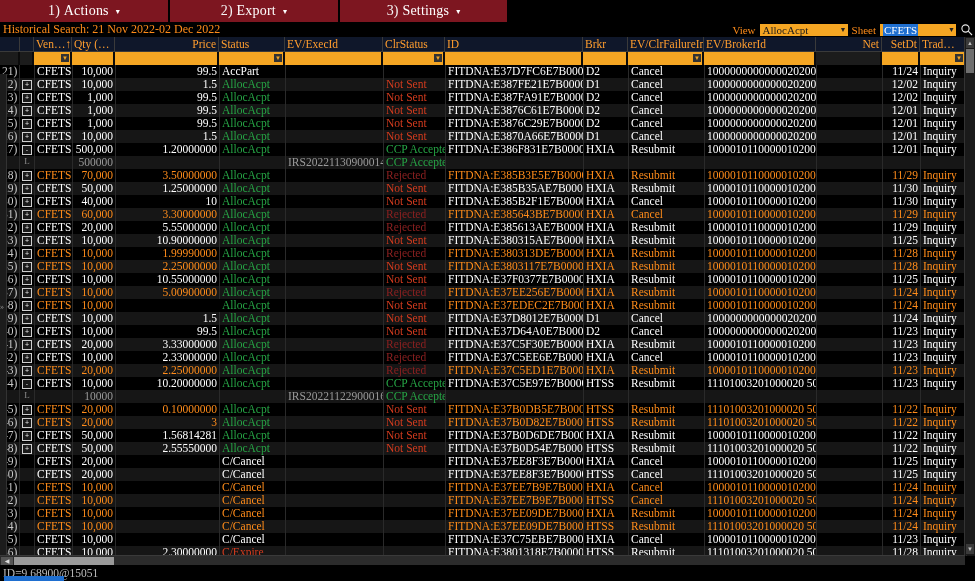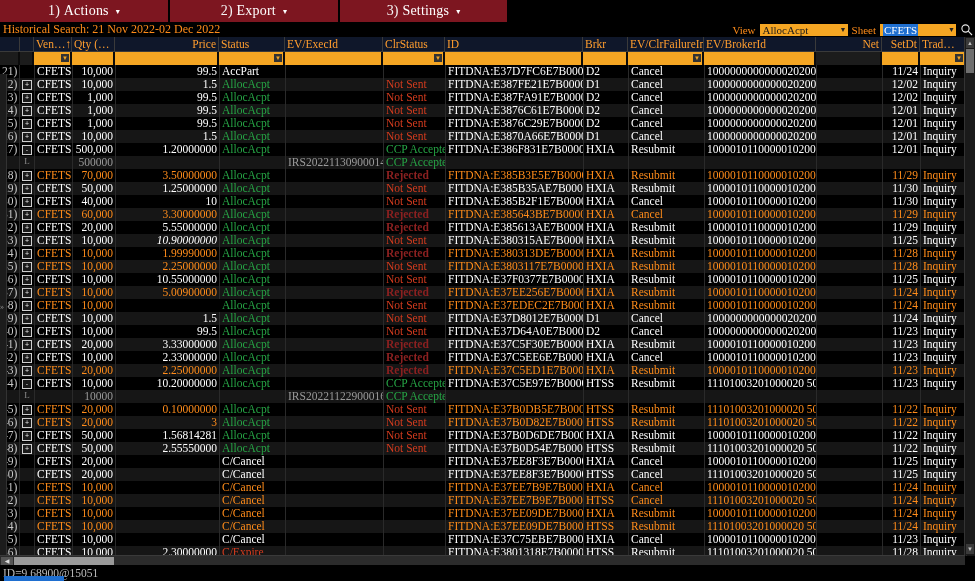--- a/index.html
+++ b/index.html
@@ -56,21 +56,21 @@
   .row.odd{background:#000000;}
   .row.even{background:#161616;}
   .row .cell{font-size:11.5px;line-height:13px;white-space:nowrap;overflow:hidden;padding:0 2px;box-sizing:border-box;
              border-right:1px solid #2a2a2a;}
   .row .cell.r{text-align:right;}
   .row .cell.c{text-align:center;}
   .c-white{color:#ffffff;}
   .c-orange{color:#ff8c1a;}
   .c-green{color:#26a545;}
   .c-red{color:#d43b1e;}
-  .c-darkred{color:#8b2020;font-weight:bold;}
+  .c-darkred{color:#8b2020;}
   .c-grey{color:#9a9a9a;}
 
   .gutter{width:20px;text-align:right;font-size:10.5px;color:#c9c9c9;border-right:none;padding-right:1px;}
   .exp{width:14px;border-right:1px solid #2a2a2a;display:flex;align-items:center;justify-content:center;}
   .expbox{width:8px;height:8px;border:1px solid #cfcfcf;background:#1a1a1a;color:#e8e8e8;font-size:7px;
           line-height:7px;text-align:center;font-family:"Liberation Sans",sans-serif;}
   .lmark{width:14px;border-right:1px solid #2a2a2a;color:#8d8d8d;font-size:9px;text-align:center;}
 
   
   .vscroll{position:absolute;right:0;top:37px;width:10px;height:518px;background:#1a1a1a;border-left:1px solid #333;}
@@ -431,21 +431,21 @@
           <div class="cell c-white" style="width: 46px; min-width: 46px;">Inquiry</div>
           <div class="cell c-green c" style="width: 27px; min-width: 27px;">R</div>
         </div>
         <div class="row even">
           <div class="cell gutter" style="width: 20px; min-width: 20px;">33)</div>
           <div class="exp" style="width: 14px; min-width: 14px;">
             <span class="expbox">+</span>
           </div>
           <div class="cell c-white" style="width: 38px; min-width: 38px;">CFETS</div>
           <div class="cell c-white r" style="width: 43px; min-width: 43px;">10,000</div>
-          <div class="cell c-white r" style="width: 104px; min-width: 104px; font-style: italic;">10.90000000</div>
+          <div class="cell c-white r" style="width: 104px; min-width: 104px;">10.90000000</div>
           <div class="cell c-green" style="width: 66px; min-width: 66px;">AllocAcpt</div>
           <div class="cell c-grey" style="width: 98px; min-width: 98px;"></div>
           <div class="cell c-red" style="width: 62px; min-width: 62px;">Not Sent</div>
           <div class="cell c-white" style="width: 138px; min-width: 138px;">FITDNA:E380315AE7B00003</div>
           <div class="cell c-white" style="width: 45px; min-width: 45px;">HXIA</div>
           <div class="cell c-white" style="width: 76px; min-width: 76px;">Resubmit</div>
           <div class="cell c-white" style="width: 112px; min-width: 112px;">10000101100000102001</div>
           <div class="cell c-white r" style="width: 66px; min-width: 66px;"></div>
           <div class="cell c-white r" style="width: 38px; min-width: 38px;">11/25</div>
           <div class="cell c-white" style="width: 46px; min-width: 46px;">Inquiry</div>

